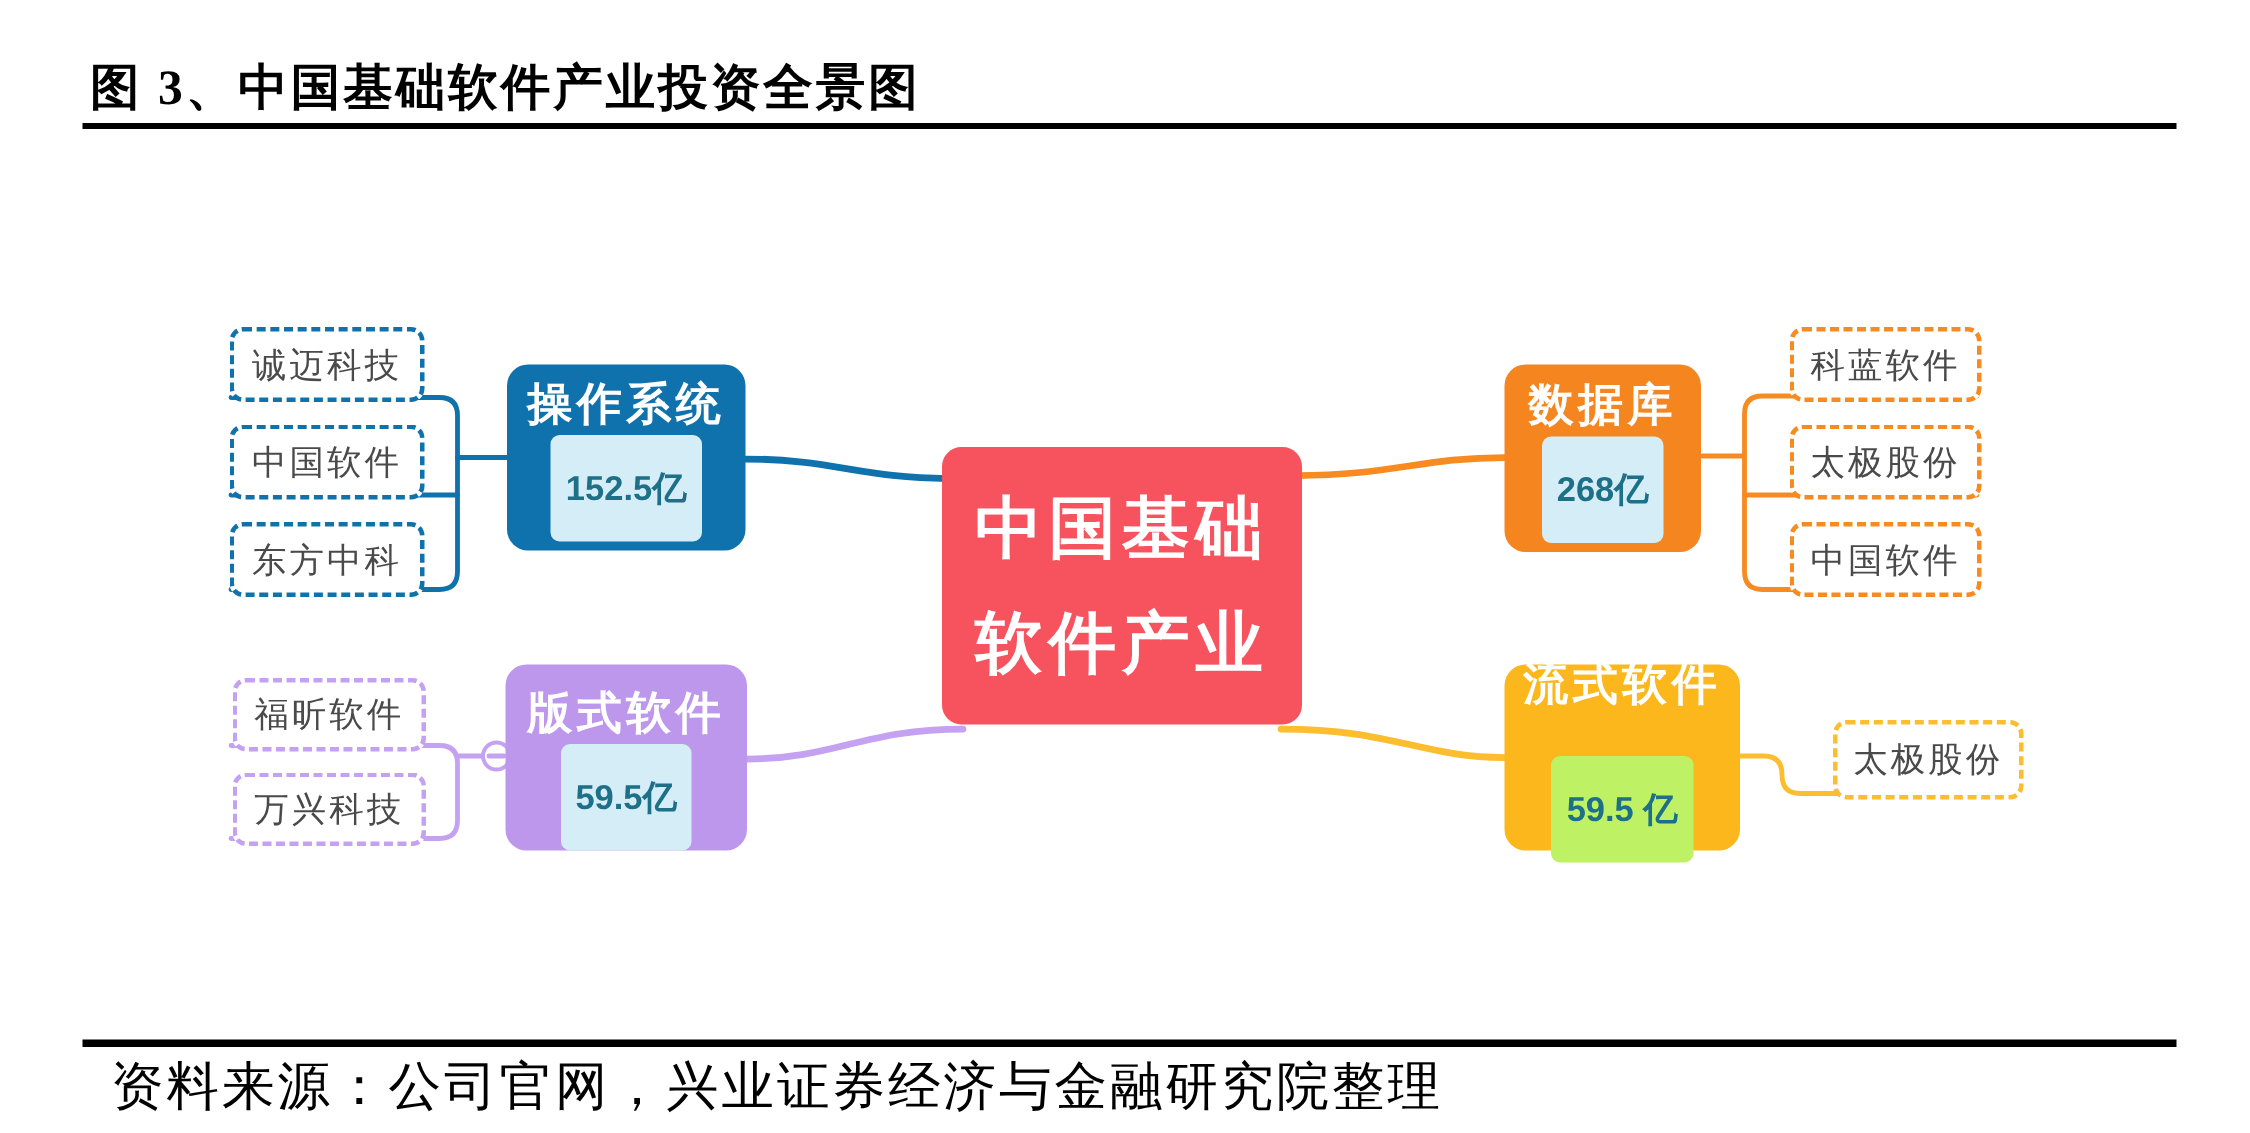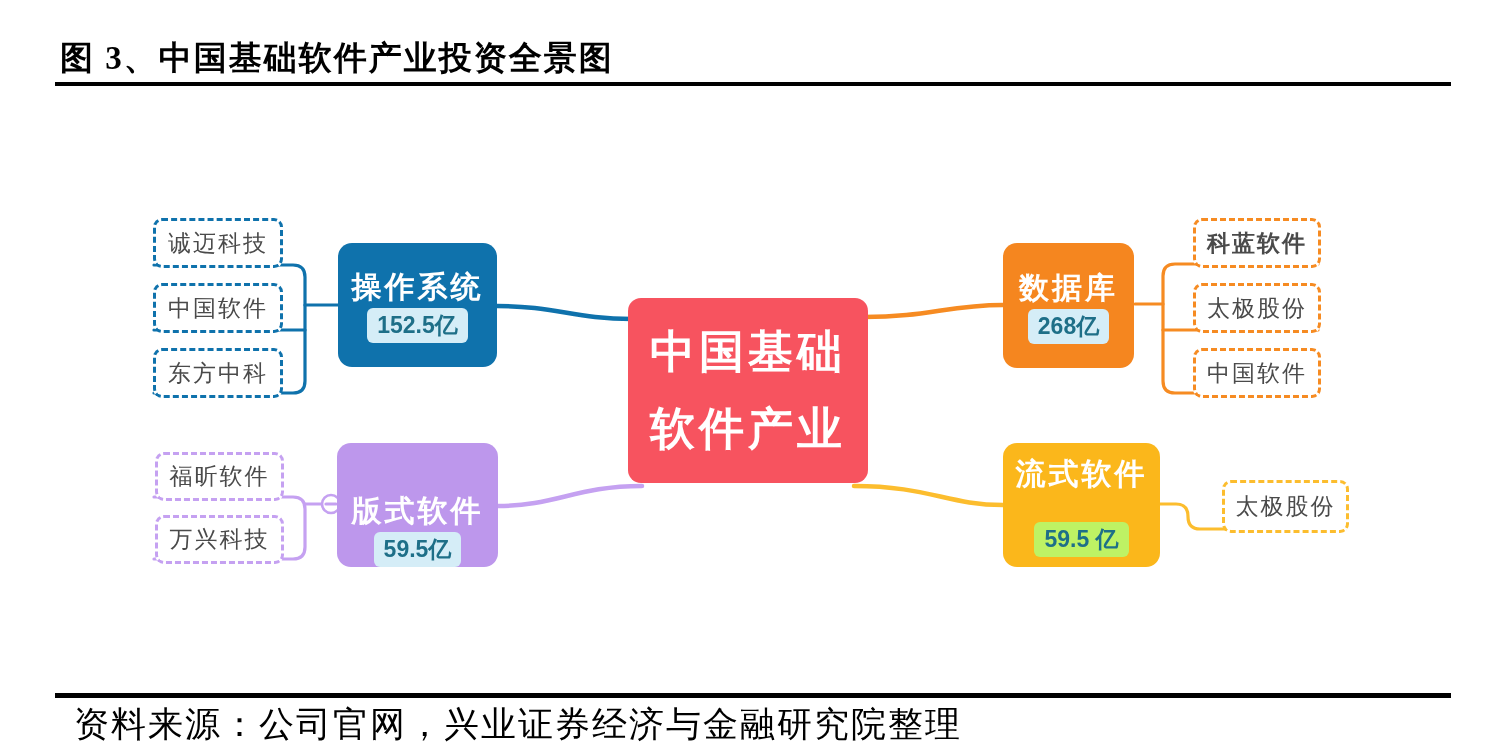--- a/index.html
+++ b/index.html
@@ -57,21 +57,21 @@
     font-weight: bold;
     font-size: 30px;
     letter-spacing: 3px;
     white-space: nowrap;
   }
   .value-badge {
     font-family: "Liberation Sans", "DejaVu Sans", sans-serif;
     font-weight: bold;
     font-size: 23px;
     border-radius: 6px;
-    padding: 2px 10px;
+    padding: 20px 10px;
     white-space: nowrap;
   }
   .node-os     { left: 338px;  top: 243px; width: 159px; height: 124px; }
   .node-db     { left: 1003px; top: 243px; width: 131px; height: 125px; }
   .node-layout { left: 337px;  top: 443px; width: 161px; height: 124px; justify-content: flex-end; }
   .node-stream { left: 1003px; top: 443px; width: 157px; height: 124px; }
 
   .node-root {
     left: 628px; top: 298px; width: 240px; height: 185px;
     border-radius: 13px;
@@ -166,21 +166,21 @@
 
   <div class="node node-stream" style="background: rgb(251, 183, 27);">
     <div class="node-title">流式软件</div>
     <div class="value-badge" style="background: #bef264; color: rgb(30, 111, 136); margin-top: 27px;">59.5 亿</div>
   </div>
 
   <div class="child c00" style="border-color: rgb(15, 114, 172);">诚迈科技</div>
   <div class="child c01" style="border-color: rgb(15, 114, 172);">中国软件</div>
   <div class="child c02" style="border-color: rgb(15, 114, 172);">东方中科</div>
 
-  <div class="child c10" style="border-color: rgb(246, 139, 34); font-weight: bold;">科蓝软件</div>
+  <div class="child c10" style="border-color: rgb(246, 139, 34);">科蓝软件</div>
   <div class="child c11" style="border-color: rgb(246, 139, 34);">太极股份</div>
   <div class="child c12" style="border-color: rgb(246, 139, 34);">中国软件</div>
 
   <div class="child c20" style="border-color: rgb(197, 161, 241);">福昕软件</div>
   <div class="child c21" style="border-color: rgb(197, 161, 241);">万兴科技</div>
 
   <div class="child c30" style="border-color: rgb(252, 189, 46);">太极股份</div>
 
   <div class="rule rule-bottom" style="background: rgb(0, 0, 0);"></div>
   <div class="source-caption">资料来源：公司官网，兴业证券经济与金融研究院整理</div>

